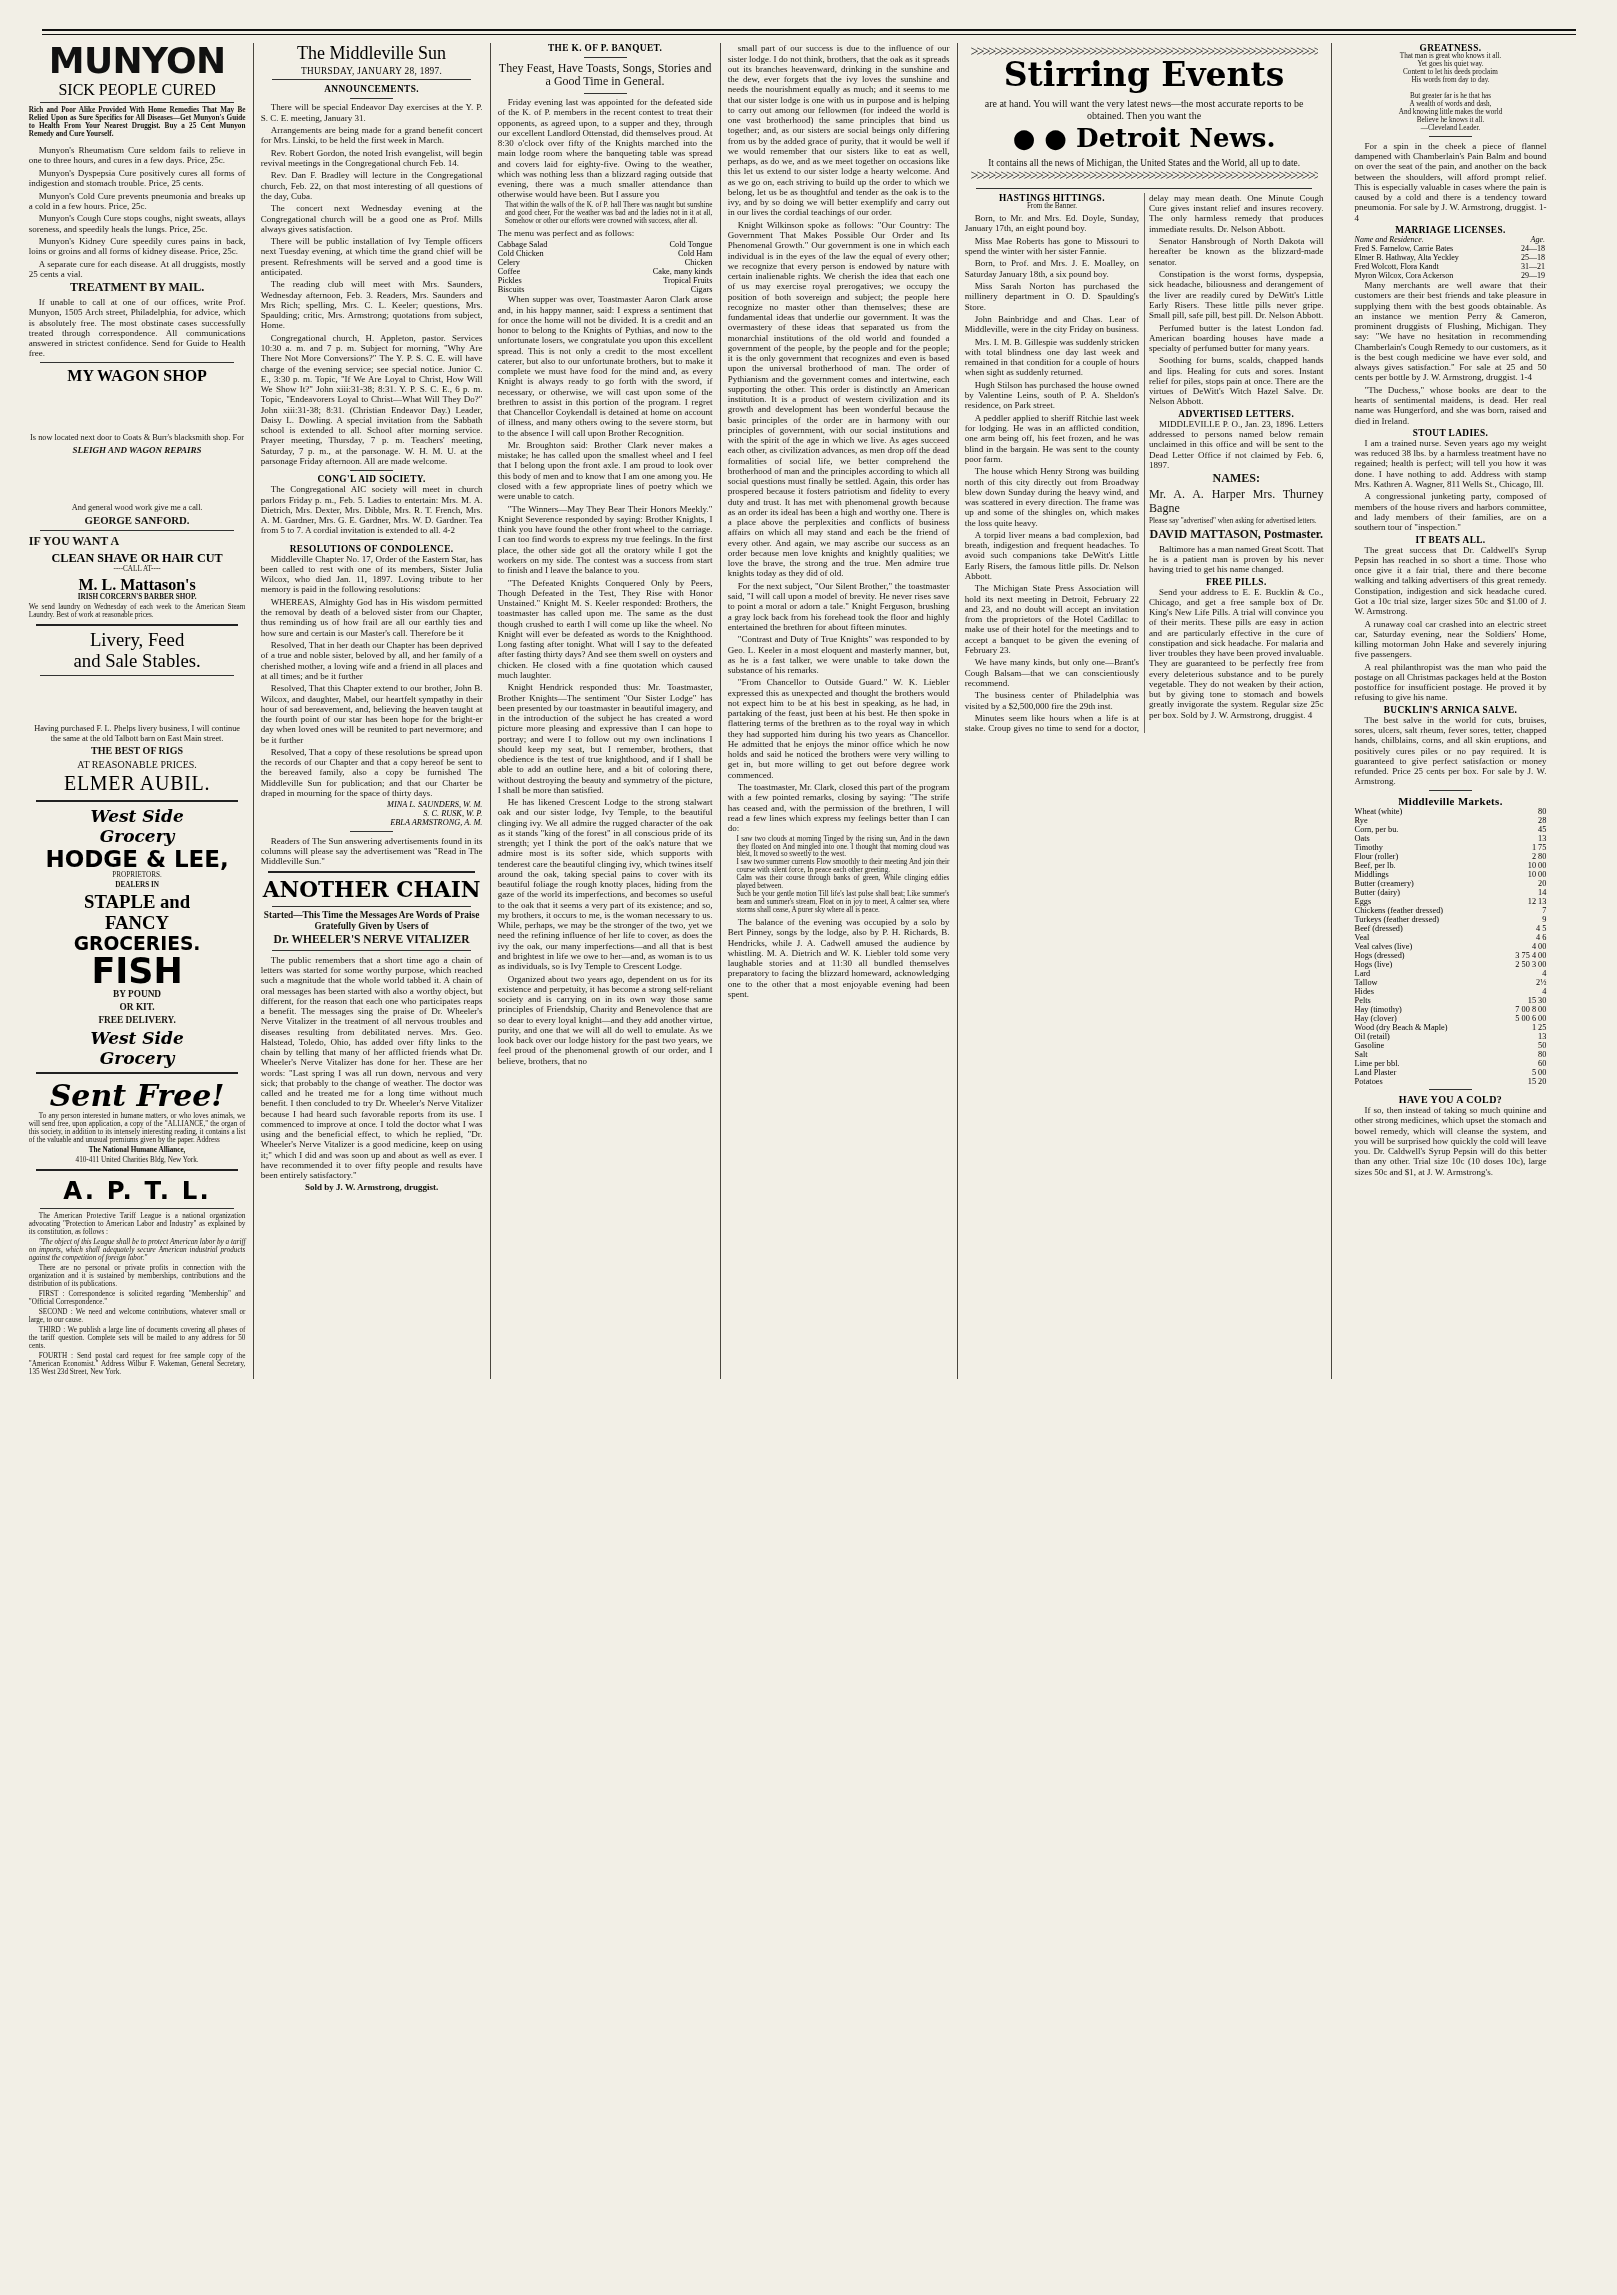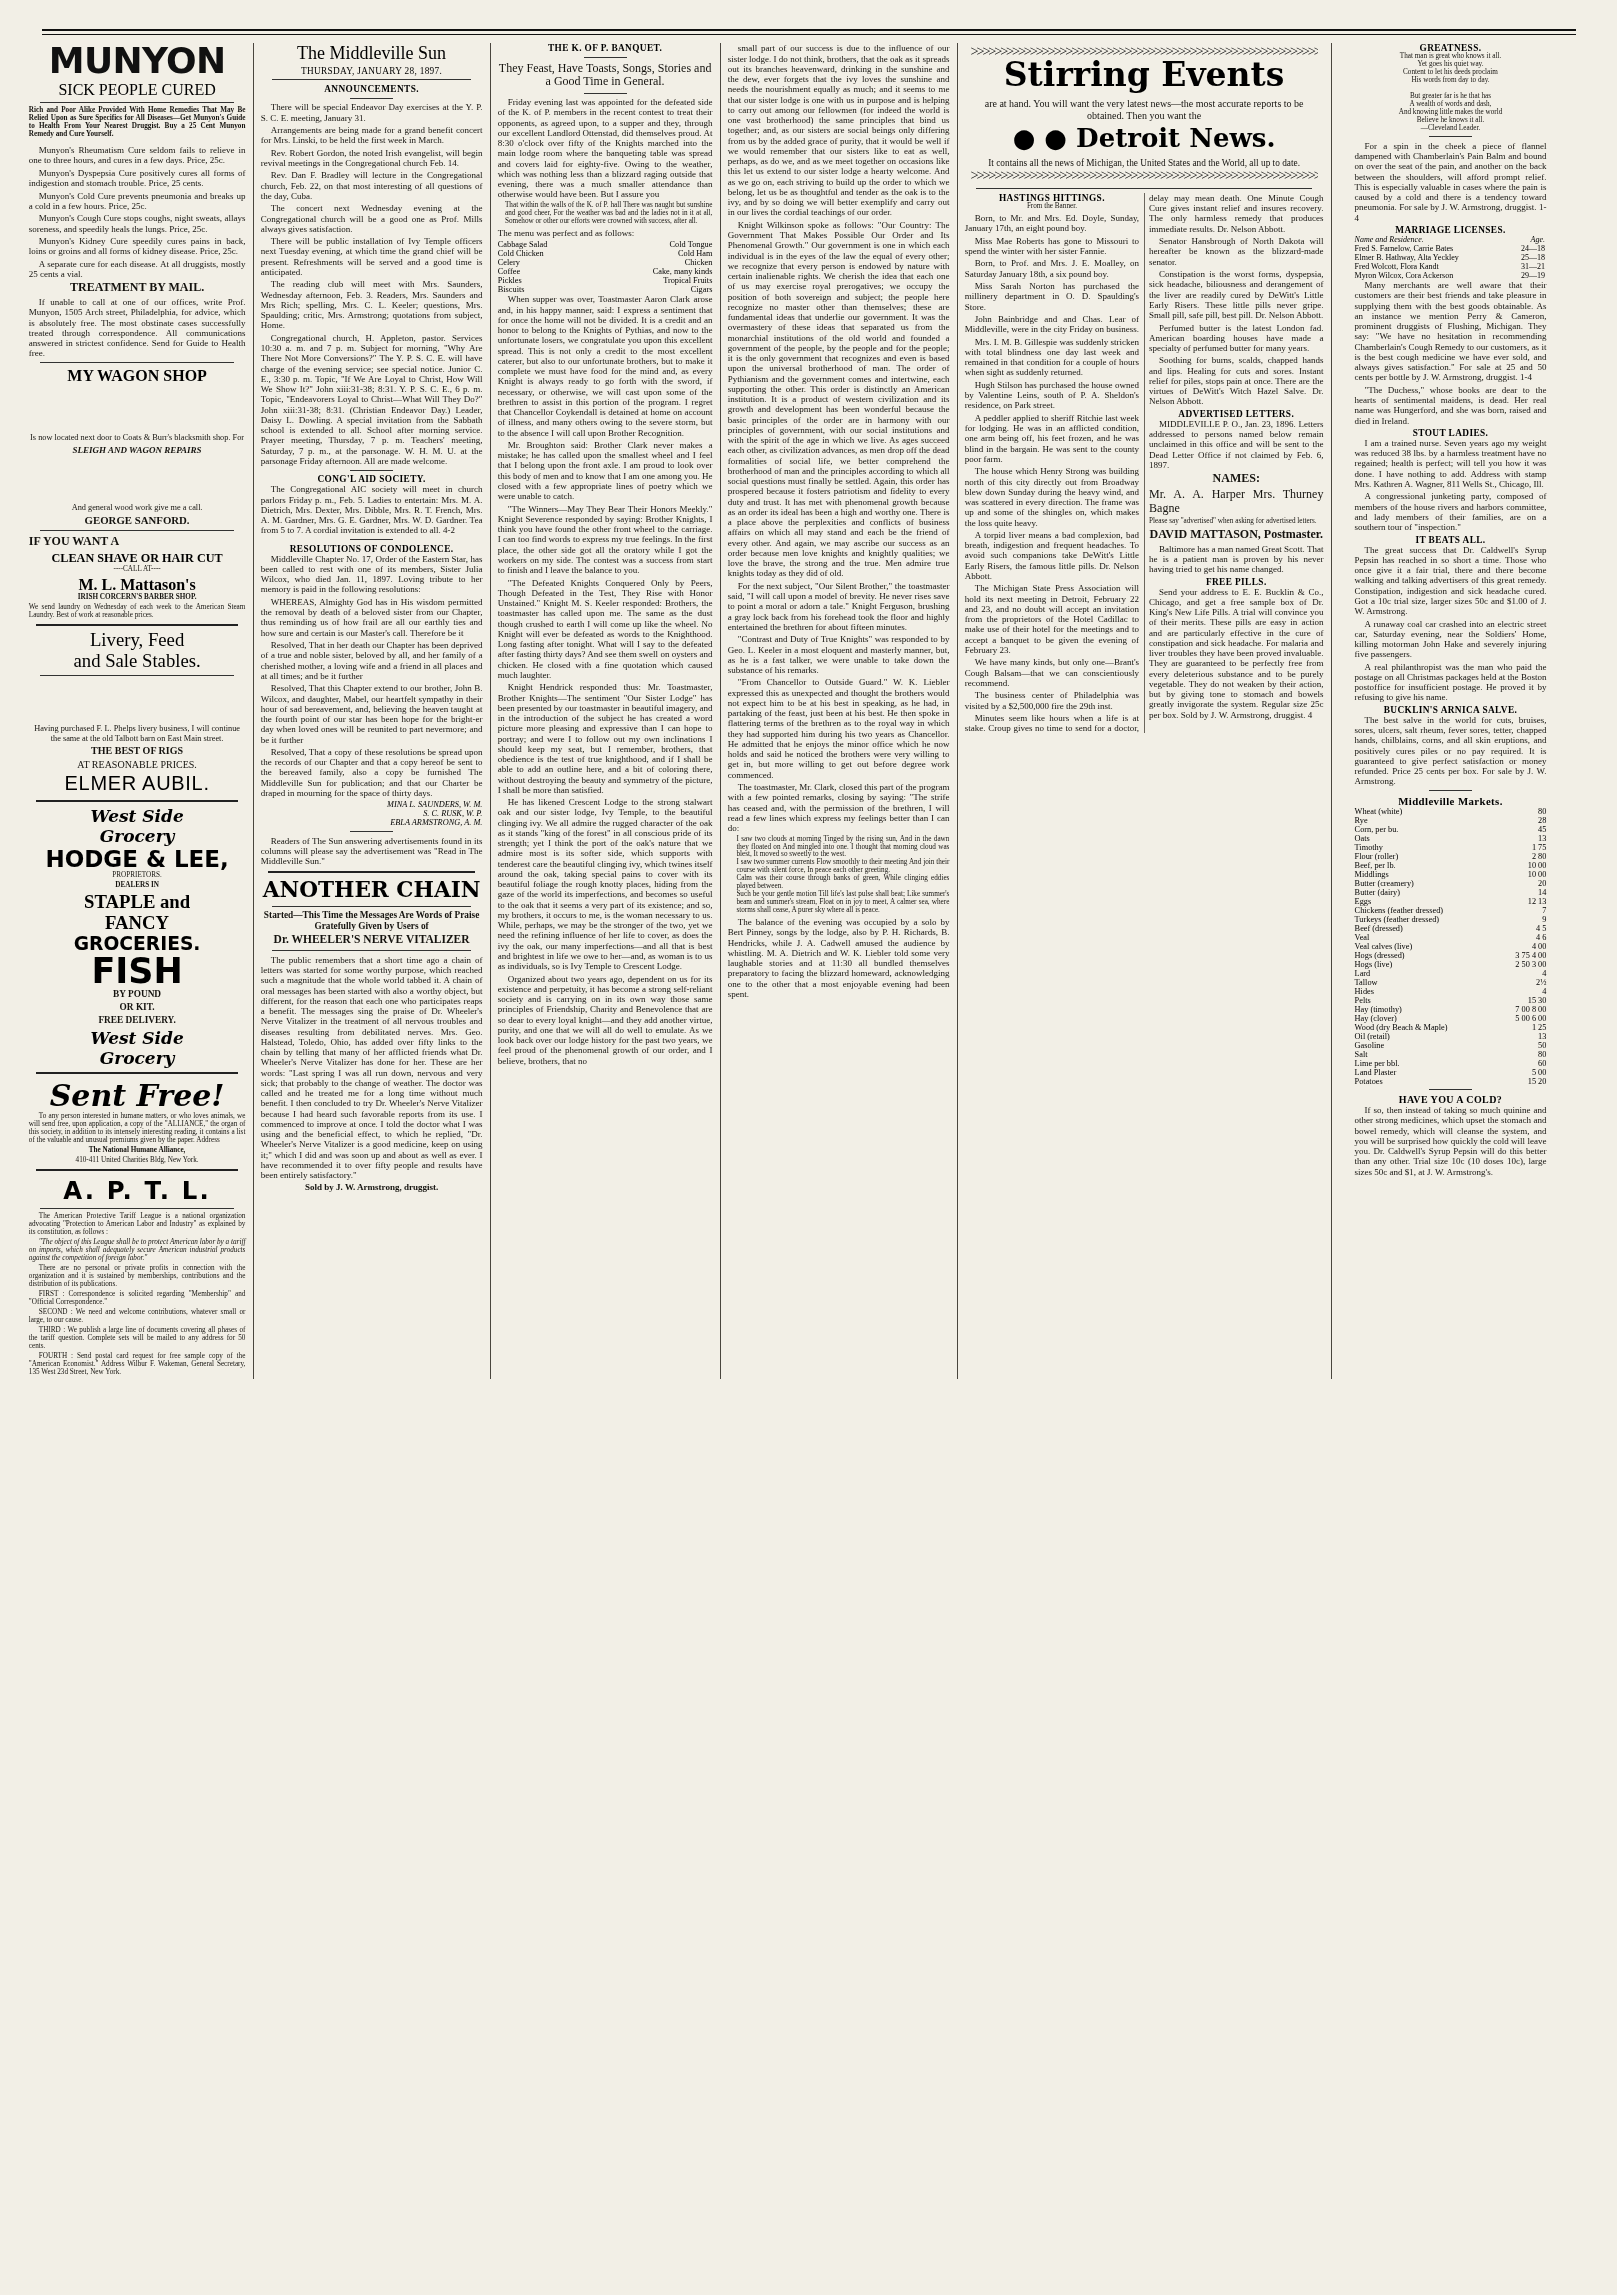--- a/index.html
+++ b/index.html
@@ -44,21 +44,21 @@
   .dateline{text-align:center;font-size:9.3px;letter-spacing:0.3px;margin-top:1.4px;}
   
   .ad-box{border:0;padding:2.9px 5.8px;}
   .stirring{font-family:"DejaVu Serif",serif;font-weight:bold;font-size:33px;text-align:center;line-height:1.05;}
   .detroit{font-family:"DejaVu Serif",serif;font-weight:bold;font-size:26px;text-align:center;}
   .zig{height:11.5px;overflow:hidden;line-height:11.5px;font-size:14.4px;letter-spacing:-2.2px;color:#111;white-space:nowrap;}
   .fish{font-family:"DejaVu Sans",sans-serif;font-weight:bold;font-size:35px;text-align:center;line-height:1;}
   .sentfree{font-family:"DejaVu Serif",serif;font-weight:bold;font-style:italic;font-size:30px;text-align:center;}
   .aptl{font-family:"DejaVu Sans",sans-serif;font-weight:bold;font-size:24.4px;text-align:center;letter-spacing:2.2px;}
   .another-chain{font-family:"DejaVu Serif",serif;font-weight:bold;font-size:21.6px;text-align:center;letter-spacing:0;}
-  .elmer{font-family:Liberation Sans, sans-serif;font-size:20px;text-align:center;letter-spacing:0.7px;}
+  .elmer{font-family:Liberation Serif, serif;font-size:20px;text-align:center;letter-spacing:0.7px;}
   .livery{font-size:18.7px;text-align:center;line-height:1.1;}
   .hodge{font-family:"DejaVu Sans",sans-serif;font-weight:bold;font-size:23px;text-align:center;}
   .staple{font-family:"Liberation Serif",serif;font-weight:bold;font-size:18.7px;text-align:center;line-height:1.1;}
   .groceries{font-family:"DejaVu Sans",sans-serif;font-weight:bold;font-size:18.7px;text-align:center;}
   .wsg{font-family:"DejaVu Serif",serif;font-style:italic;font-weight:bold;font-size:17px;text-align:center;}
   .mywagon{font-family:"Liberation Serif",serif;font-weight:bold;font-size:16px;text-align:center;}
   .mat{font-family:"Liberation Serif",serif;font-weight:bold;font-size:16px;text-align:center;}
   .clean-shave{font-weight:bold;font-size:12.2px;text-align:center;}
   table.mkt{width:100%;border-collapse:collapse;font-size:8.3px;}
   table.mkt td{padding:0;vertical-align:top;}

